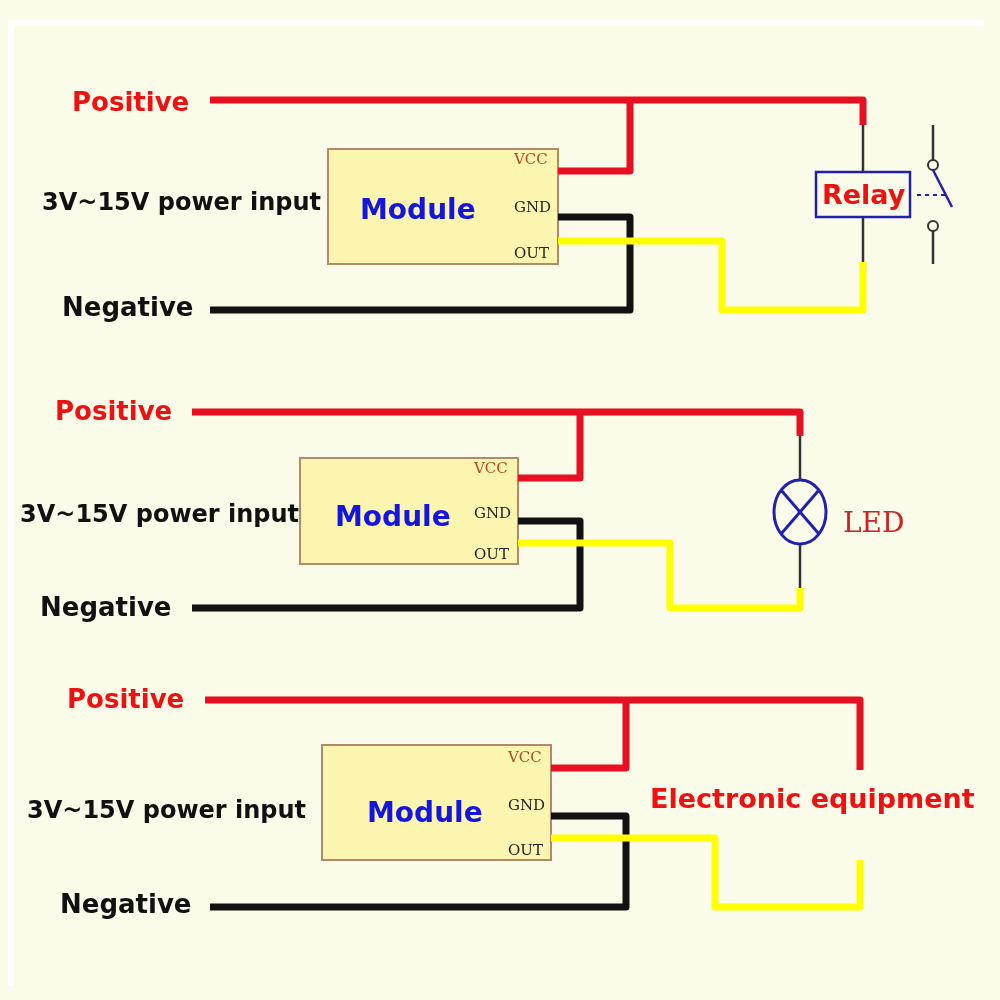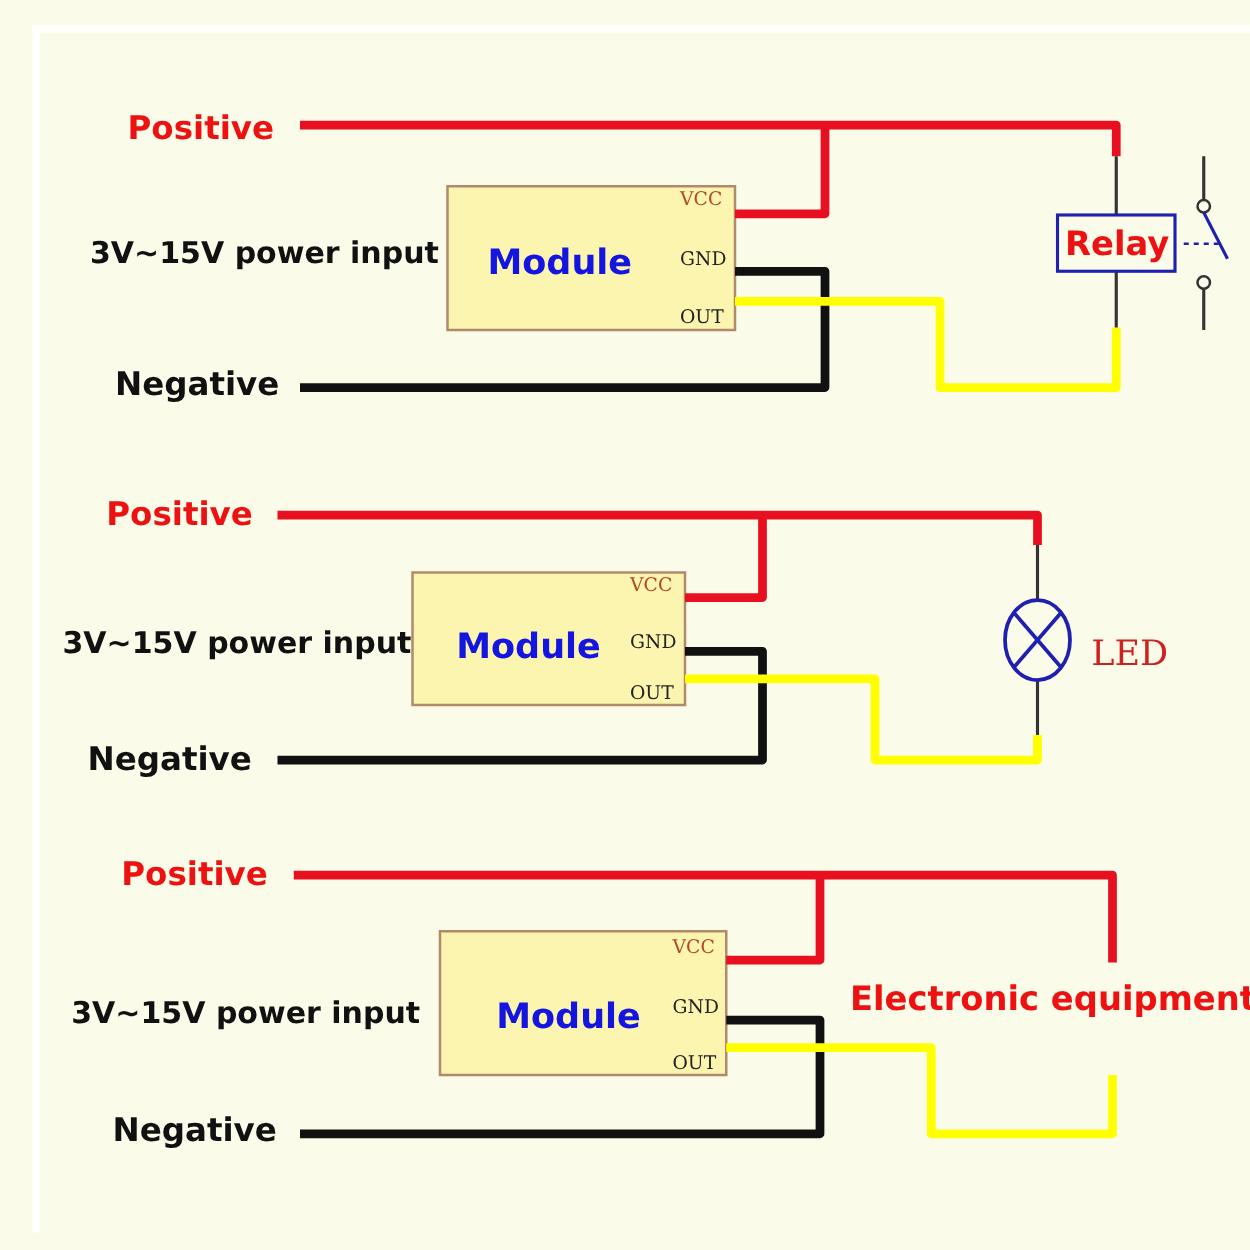--- a/index.html
+++ b/index.html
@@ -1,21 +1,21 @@
 <!DOCTYPE html>
 <html><head>
   <meta charset="utf-8">
   <style>
     html, body { margin: 0; padding: 0; }
     body {
       width: 1000px; height: 1000px; overflow: hidden;
       background: #fbfbe9;
       font-family: "DejaVu Sans", sans-serif;
     }
-    #stage { position: absolute; left: 18px; top: 0; width: 844px; height: 1000px; padding-left: 12px; }
+    #stage { position: absolute; left: 0; top: 0; width: 844px; height: 1000px; }
     .frame { position: absolute; border: 6px solid #ffffff; }
     svg text { font-family: "DejaVu Sans", sans-serif; }
     .lbl-pos { fill: #ee1111; font-weight: bold; font-size: 26px; }
     .lbl-neg { fill: #111111; font-weight: bold; font-size: 26px; }
     .lbl-input { fill: #111111; font-weight: bold; font-size: 24px; }
     .lbl-module { fill: #1515e0; font-weight: bold; font-size: 28px; }
     .pin { font-family: "DejaVu Serif", serif; font-size: 15px; }
     .pin-vcc { fill: #b04a2a; }
     .pin-other { fill: #222222; }
     .lbl-relay { fill: #ee1111; font-weight: bold; font-size: 27px; }

